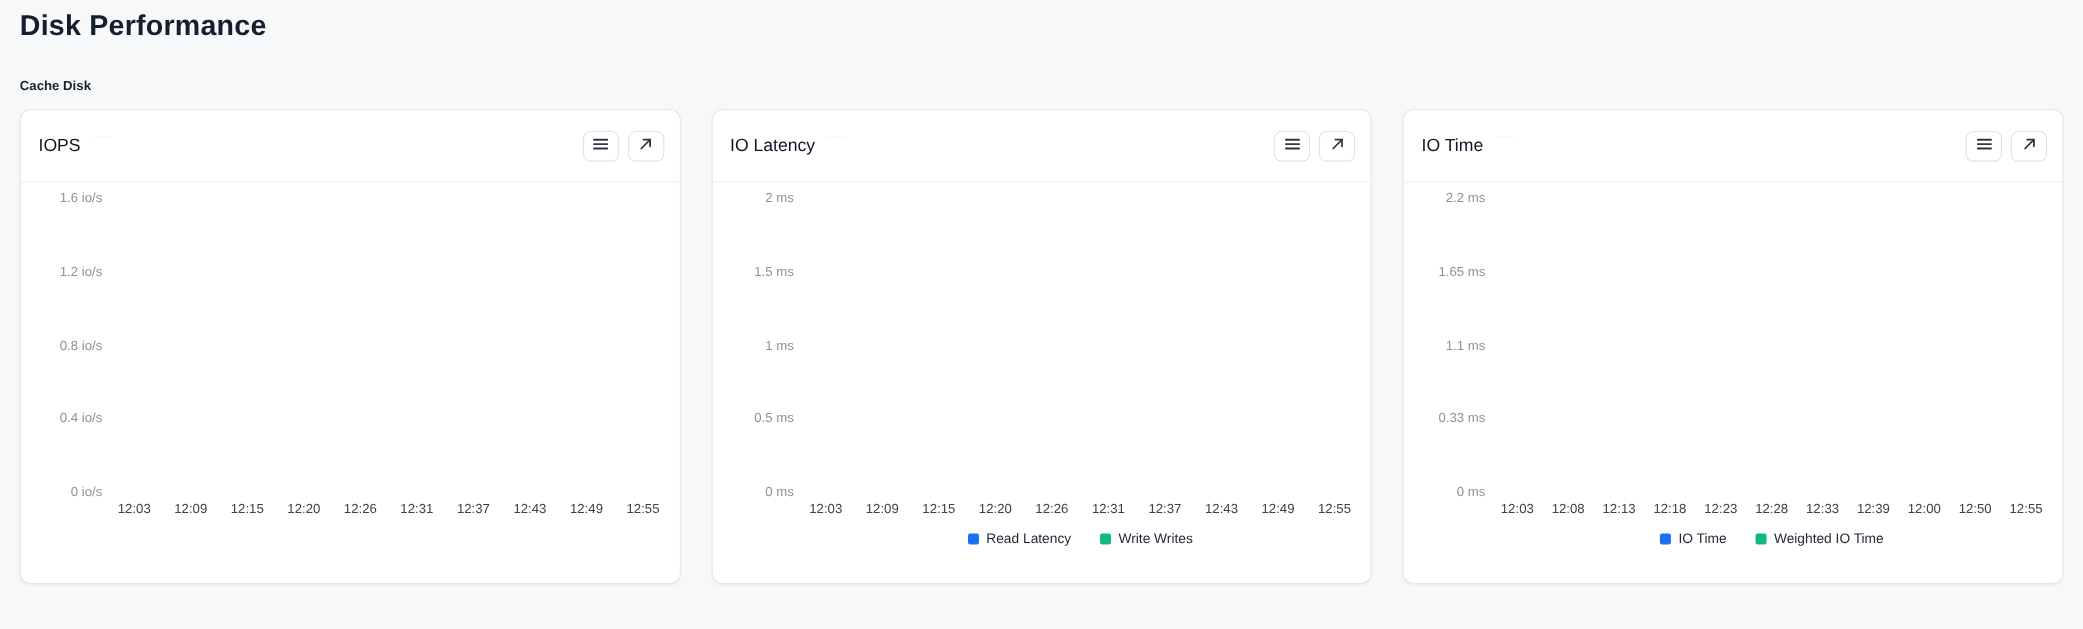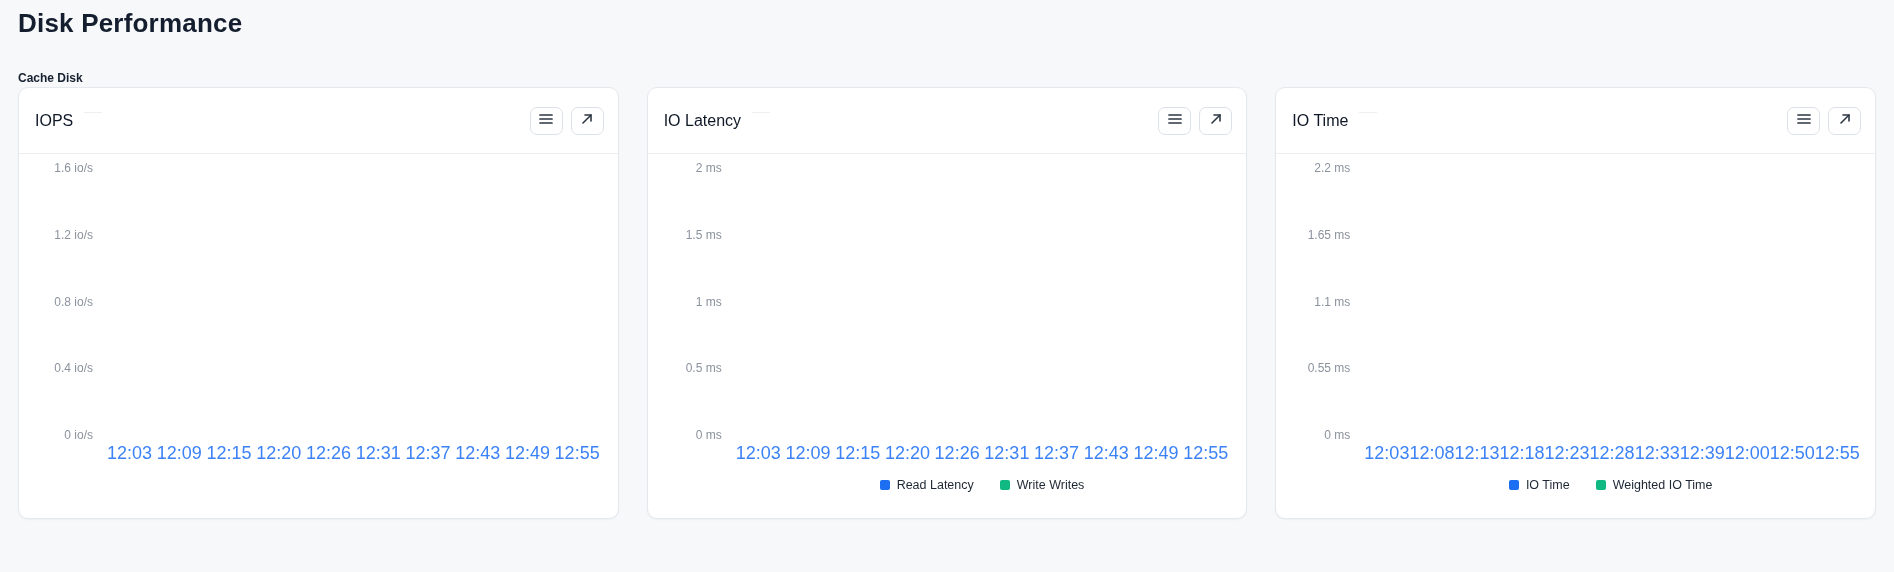--- a/index.html
+++ b/index.html
@@ -6,21 +6,21 @@
   html,body { width:1894px; height:572px; }
   body {
     background:#f7f8fa;
     font-family:"Liberation Sans", sans-serif;
     color:#111c2d;
     padding:8px 18px 0 18px;
     overflow:hidden;
   }
   .page-title { font-size:26px; font-weight:700; letter-spacing:.2px; color:#141e2e; }
   .section-title { margin-top:32px; font-size:12px; font-weight:700; color:#16202e; }
-  .cards { display:flex; gap:28px; margin-top:2px; }
+  .cards { display:flex; gap:28px; margin-top:14px; }
   .card {
     flex:1 1 0;
     background:#ffffff;
     border:1px solid #e5e8ed;
     border-radius:10px;
     height:432px;
     box-shadow:0 1px 2px rgba(16,24,40,.04);
     overflow:hidden;
   }
   .card-header {
@@ -45,21 +45,21 @@
   .y-axis { position:absolute; left:0; top:0; width:86px; height:300px; }
   .y-tick {
     position:absolute; right:12px; width:70px;
     text-align:right; font-size:12px; color:#8b929d; line-height:16px; white-space:nowrap;
   }
   .plot { margin-left:88px; }
   .plot svg { display:block; width:100%; height:268px; }
   .x-axis {
     margin-left:88px; margin-top:7px;
     display:flex; justify-content:space-between;
-    font-size:18px; color:#3b82f6;
+    font-size:12px; color:#404040;
   }
   .legend {
     margin-left:88px; margin-top:14px;
     display:flex; justify-content:center; gap:26px;
   }
   .legend-item { display:flex; align-items:center; gap:7px; font-size:12.5px; color:#1e2733; cursor:pointer; }
   .swatch { width:10px; height:10px; border-radius:2px; display:inline-block; }
 </style>
 </head>
 <body>
@@ -225,21 +225,21 @@
                 <polyline points="4,2 10,2 10,8"></polyline>
               </svg></span>
         </button>
       </div>
     </header>
     <div class="chart-body">
       <div class="y-axis">
           <div class="y-tick" style="top: 6px;">2.2 ms</div>
           <div class="y-tick" style="top: 72.75px;">1.65 ms</div>
           <div class="y-tick" style="top: 139.5px;">1.1 ms</div>
-          <div class="y-tick" style="top: 206.25px;">0.55 ms</div>
+          <div class="y-tick" style="top: 206.25px;">0.33 ms</div>
           <div class="y-tick" style="top: 273px;">0 ms</div>
         </div>
       <div class="plot">
         <svg viewBox="0 0 500 268" preserveAspectRatio="none"></svg>
       </div>
       <div class="x-axis">
           <div>12:03</div>
           <div>12:08</div>
           <div>12:13</div>
           <div>12:18</div>

